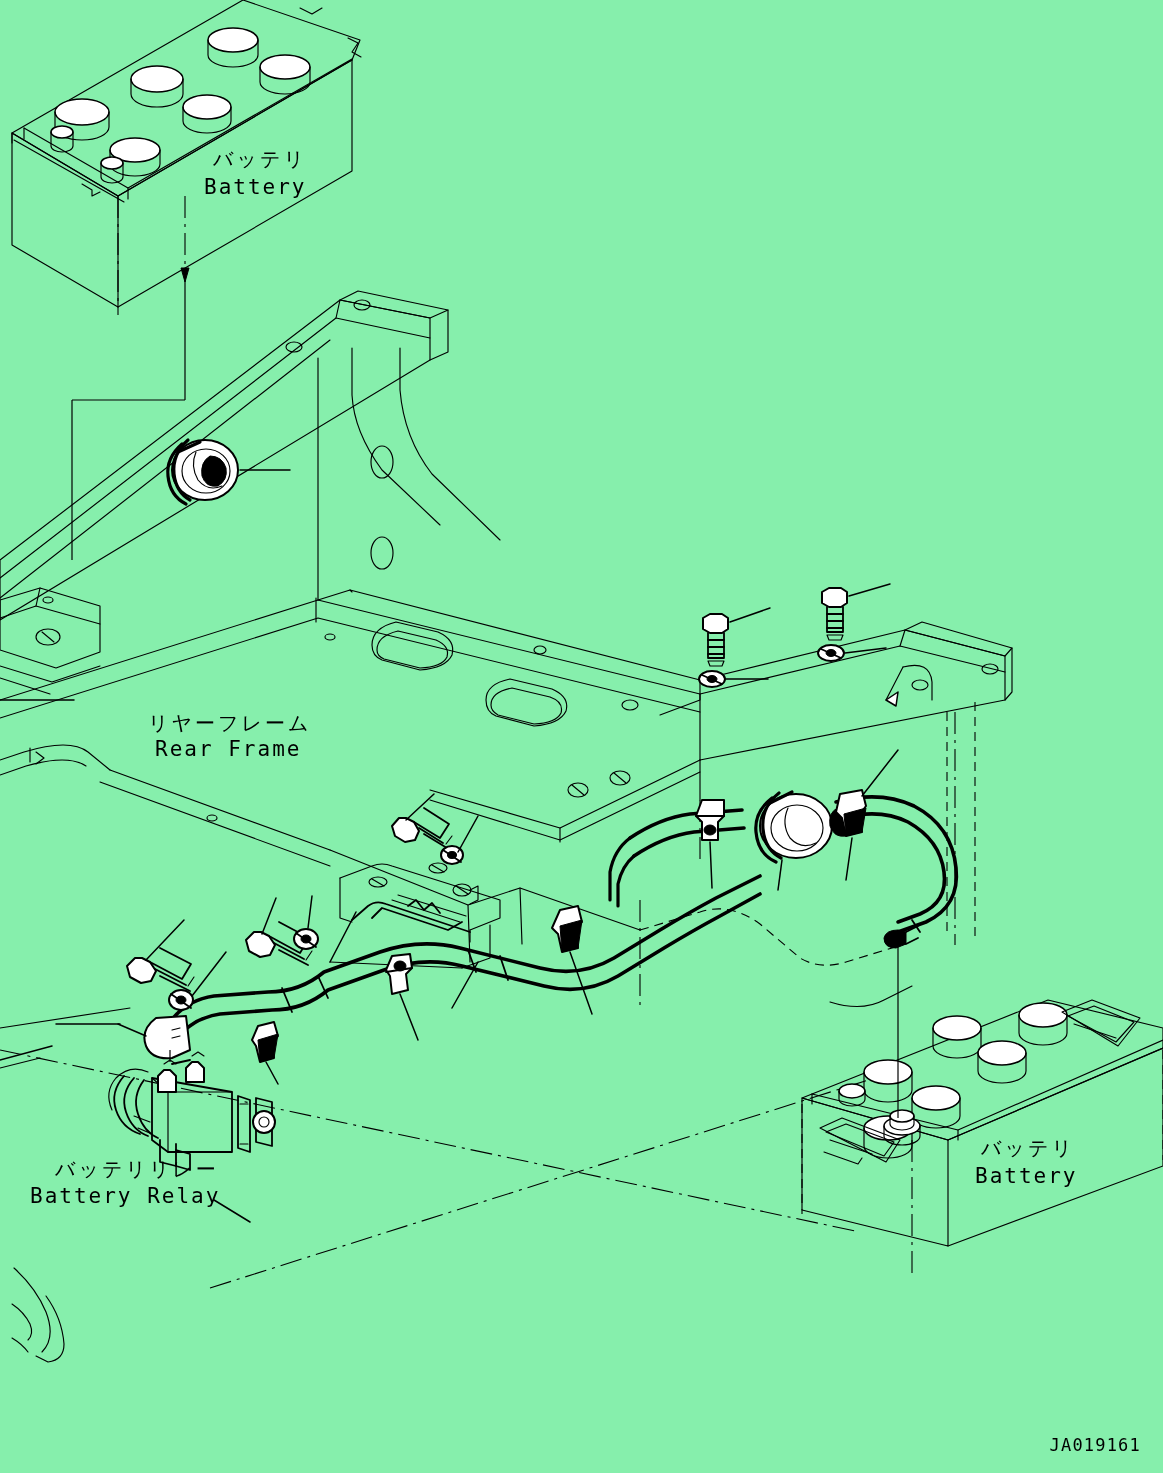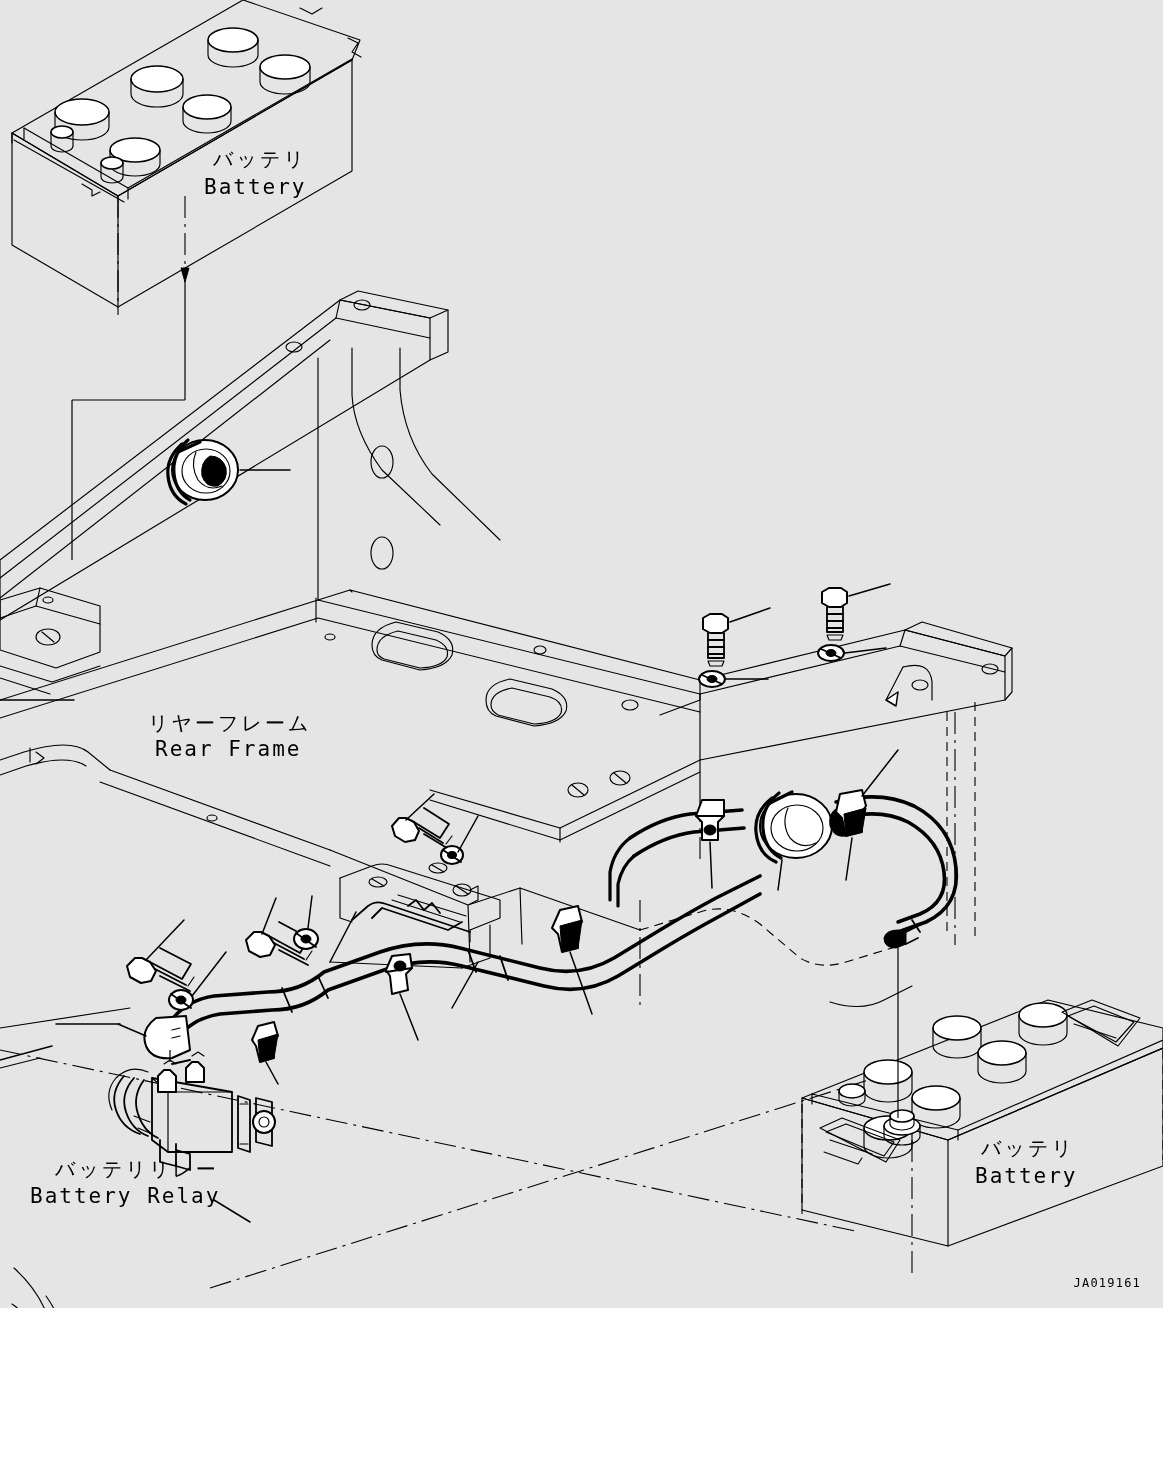--- a/index.html
+++ b/index.html
@@ -6,37 +6,37 @@
     margin: 0;
     padding: 0;
     background: #ffffff;
   }
   body {
     font-family: "DejaVu Sans", sans-serif;
   }
   #sheet {
     position: relative;
     width: 1163px;
-    height: 1308px;
-    background: #e5e5e5;
+    height: 1473px;
+    background: #86efac;
     overflow: hidden;
   }
   #drawing {
     position: absolute;
     left: 0;
     top: 0;
     width: 1163px;
     height: 1473px;
   }
   .dwg-no {
     position: absolute;
     right: 22px;
     bottom: 18px;
     font-family: "DejaVu Sans Mono", monospace;
-    font-size: 12px;
+    font-size: 17px;
     letter-spacing: 1.2px;
     color: #000;
     white-space: pre;
   }
   
   .thin   { fill: none; stroke: #000; stroke-width: 1.15; stroke-linecap: round; stroke-linejoin: round; }
   .med    { fill: none; stroke: #000; stroke-width: 1.8;  stroke-linecap: round; stroke-linejoin: round; }
   .thick  { fill: none; stroke: #000; stroke-width: 3.2;  stroke-linecap: round; stroke-linejoin: round; }
   .cable  { fill: none; stroke: #000; stroke-width: 3.6;  stroke-linecap: round; stroke-linejoin: round; }
   .lead   { fill: none; stroke: #000; stroke-width: 1.5;  stroke-linecap: round; }

